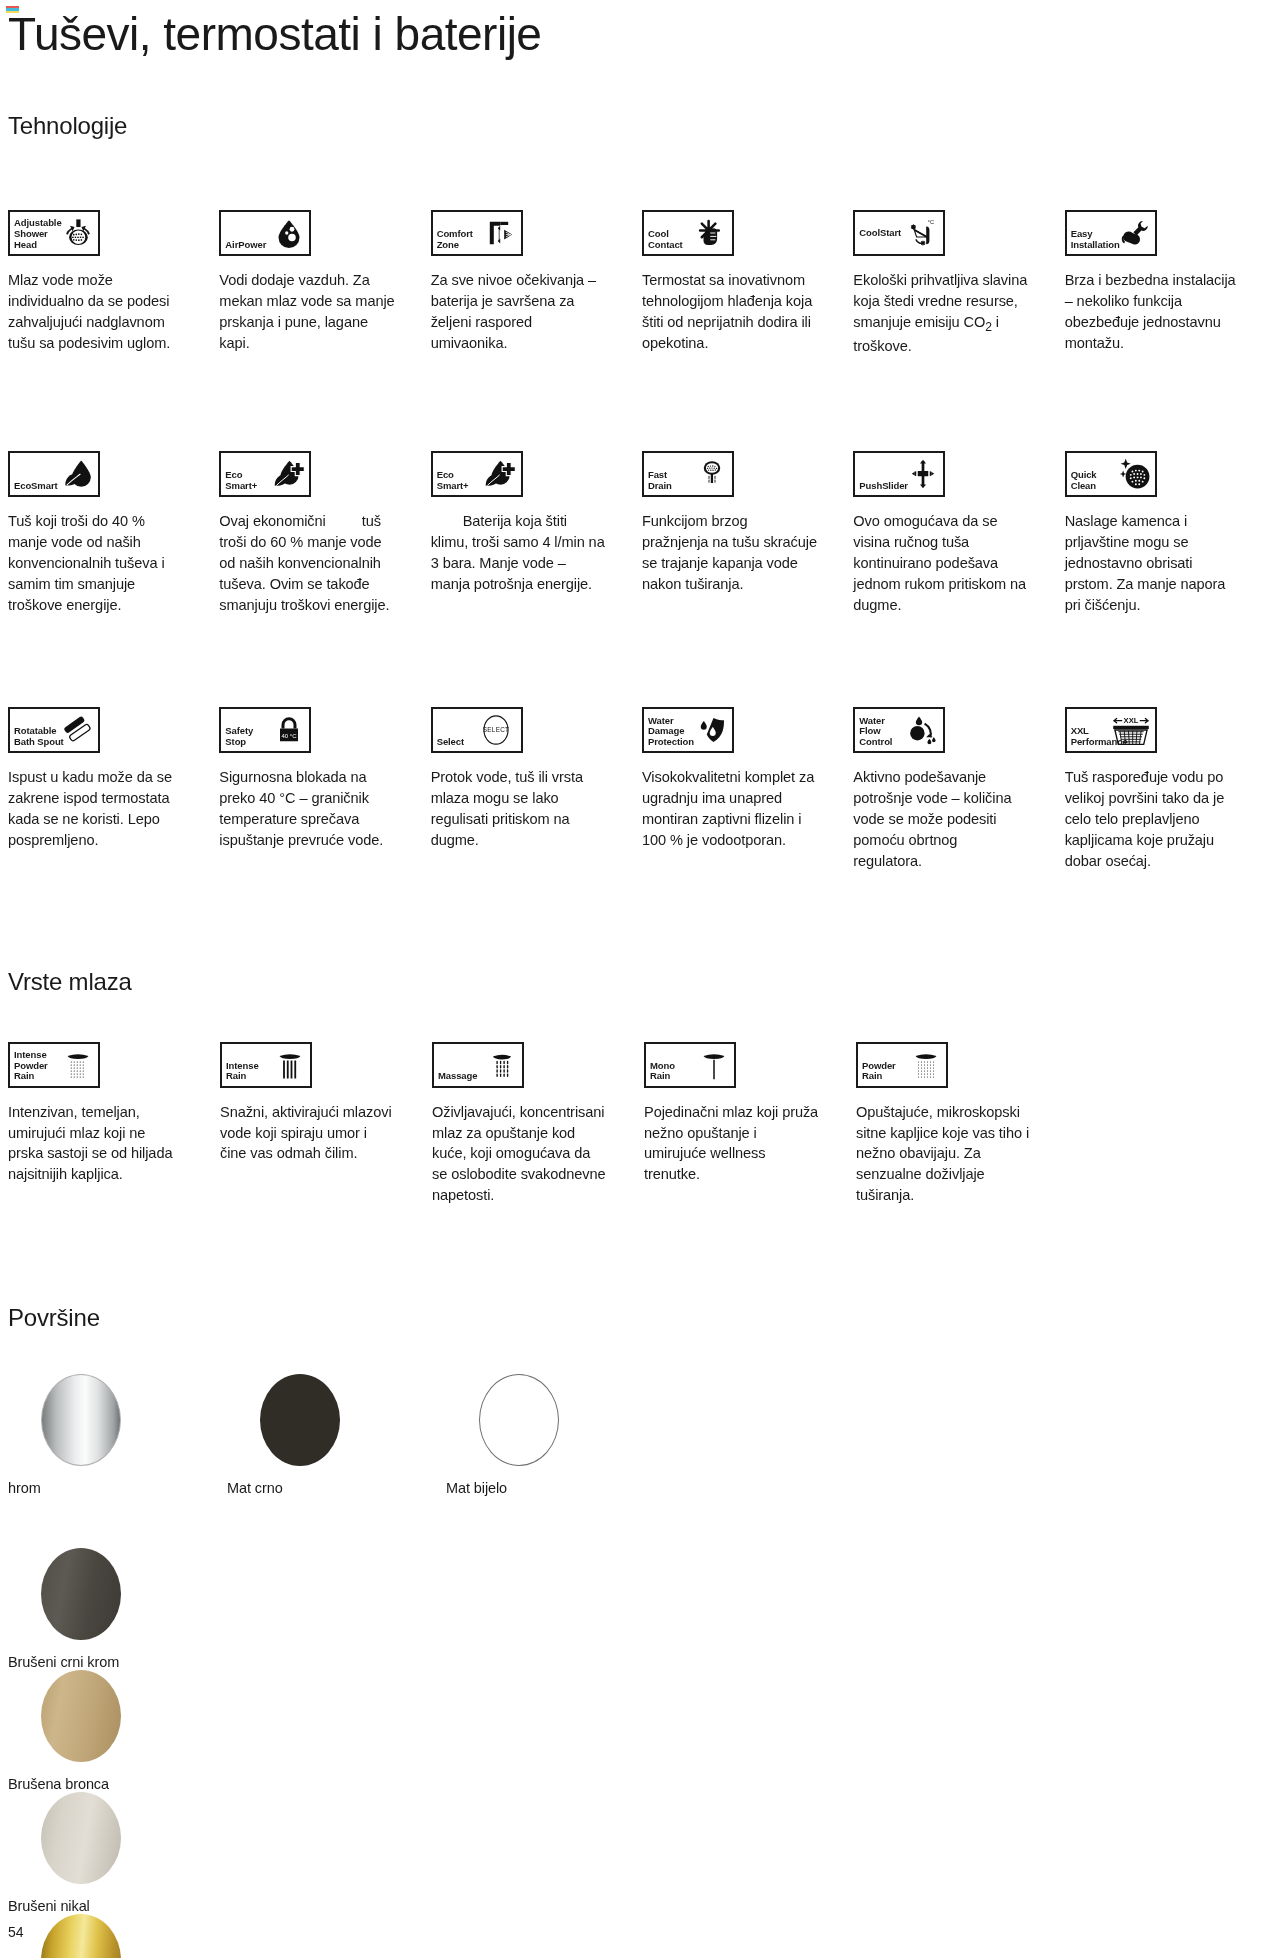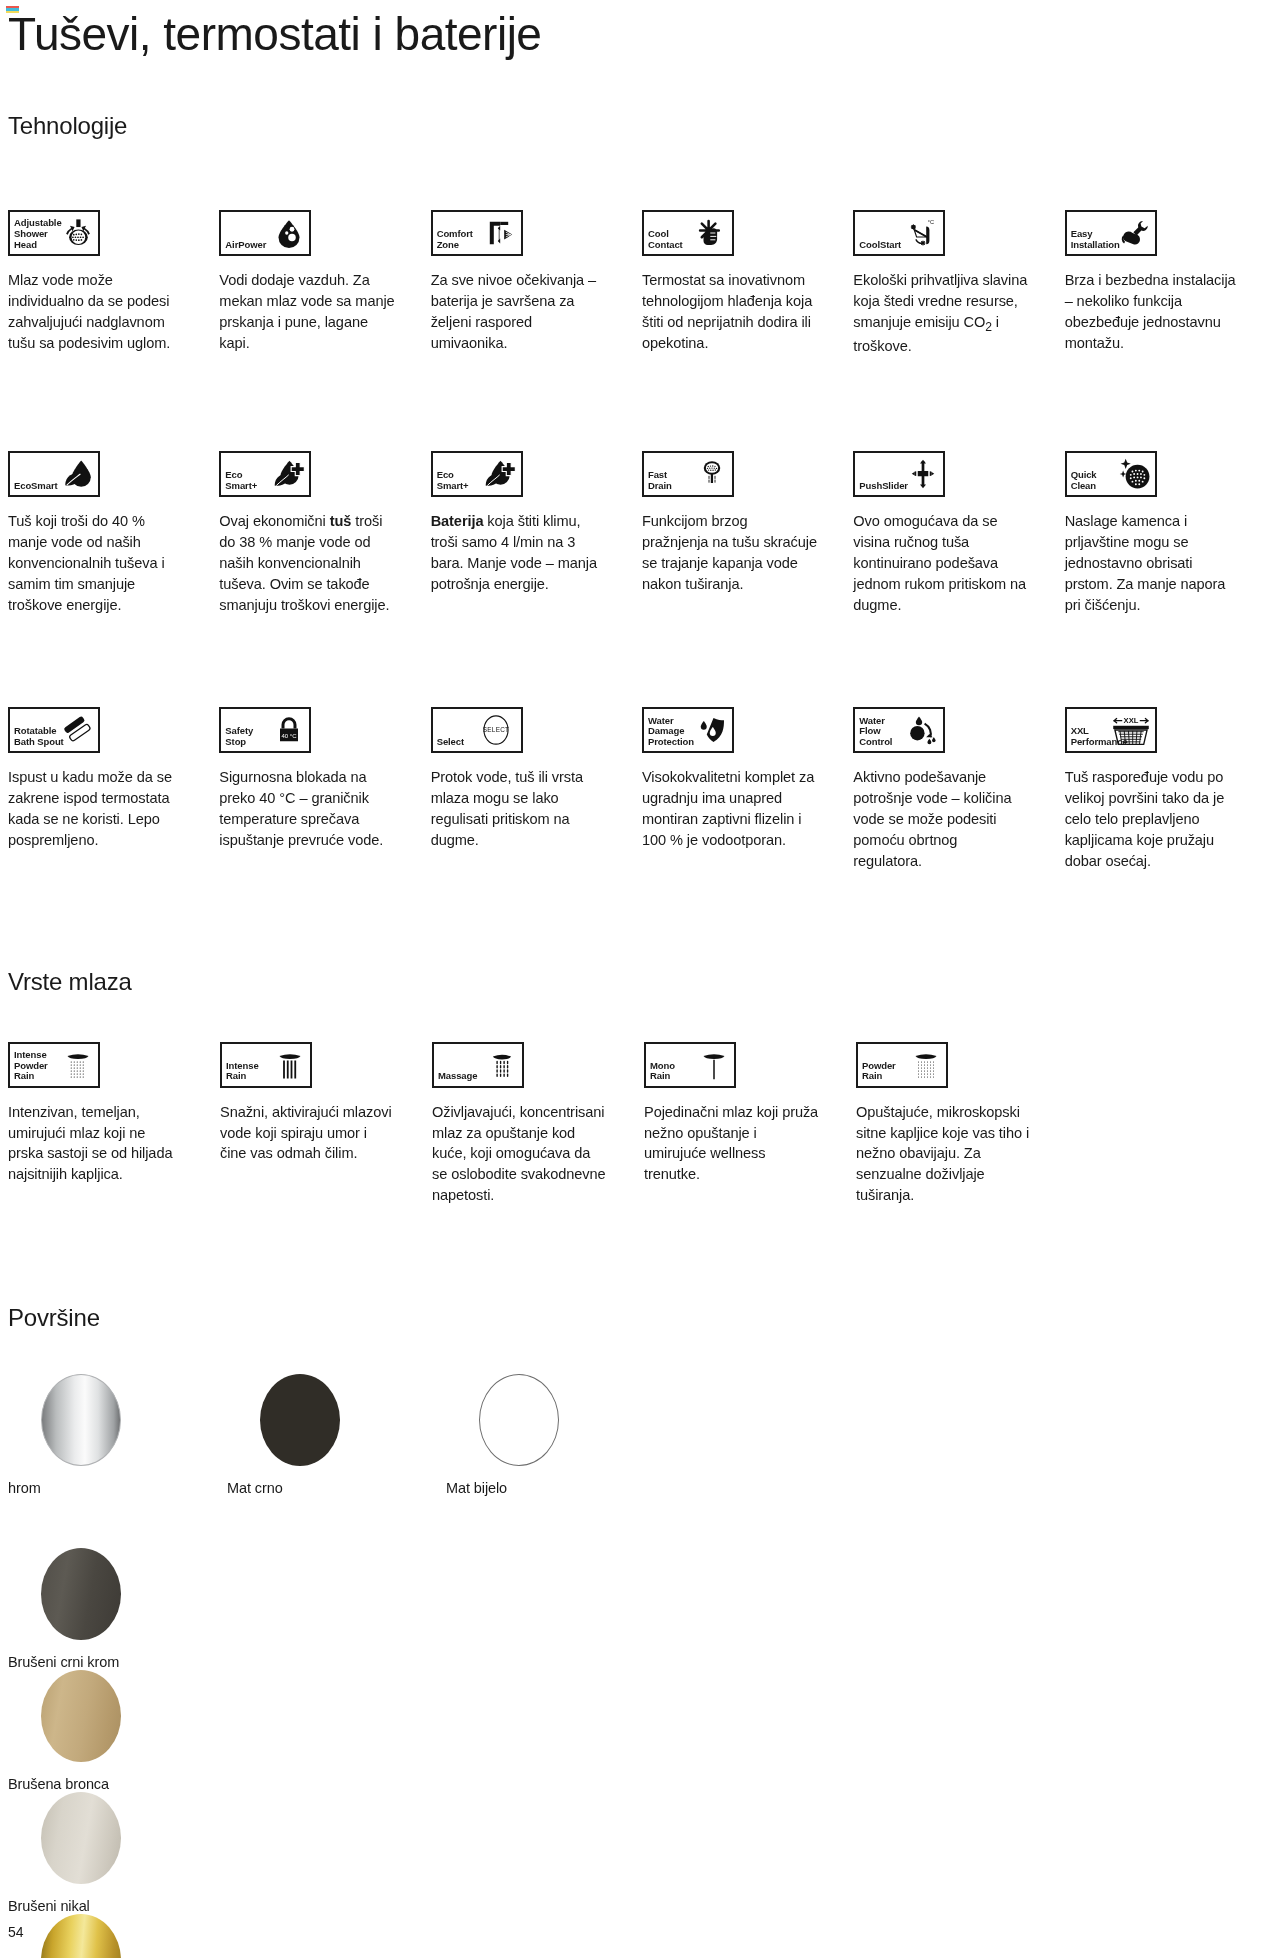--- a/index.html
+++ b/index.html
@@ -96,21 +96,21 @@
     box-sizing:border-box;
   }
   .tech-card:last-child{margin-right:0;}
   .tech-card .desc{
     font-size:14.6px;
     line-height:1.43;
     margin-top:14px;
     letter-spacing:-0.1px;
     color:#1a1a1a;
   }
-  .tech-card .desc b{font-weight:700;}
+  .tech-card .desc b{font-weight:400;margin-left:32px;}
 
   
   .swatch-row{display:flex;}
   .swatch-cell{width:219px;}
   .swatch{
     width:80px;height:92px;border-radius:50%;
     margin-left:33px;
   }
   .swatch-label{
     font-size:14.5px;
@@ -250,21 +250,21 @@
                 <path d="M18 20 l6 0M18 24 l7 0M18 28 l6 0"></path>
               </g>
             </svg>
           </div>
         </div>
         <div class="desc">Termostat sa inovativnom tehnologijom hlađenja koja štiti od neprijatnih dodira ili opekotina.</div>
       </div>
 
       <div class="tech-card">
         <div class="badge mid">
-          <div class="blabel" style="align-self:flex-end;padding-bottom:4px;">CoolStart</div>
+          <div class="blabel" style="align-self:flex-end;padding-bottom:16px;">CoolStart</div>
           <div class="bglyph">
             <svg viewBox="0 0 40 40" width="32" height="34" fill="#111">
               <text x="26" y="9" font-size="7" font-family="Liberation Sans, sans-serif" fill="#111">°C</text>
               <g stroke="#111" stroke-width="1.6" stroke-linecap="round">
                 <path d="M8 10 v5M5.5 12.5 h5M6.2 10.7 l3.6 3.6M9.8 10.7 l-3.6 3.6"></path>
               </g>
               <path d="M9 16 l16 9" stroke="#111" stroke-width="2" fill="none"></path>
               <path d="M9 16 l3 9 13 0 z" fill="none" stroke="#111" stroke-width="1.4"></path>
               <path d="M24 12 c3 0 4 2 4 5 v12 c0 3 -1 5 -4 5 z"></path>
               <path d="M11 28 a9 9 0 0 0 9 5" fill="none" stroke="#111" stroke-width="1.6"></path>
@@ -316,21 +316,21 @@
 Smart+</div>
           <div class="bglyph">
             <svg viewBox="0 0 40 40" width="33" height="34" fill="#111">
               <path d="M20 4 C20 4 31 16 31 22 A11 11 0 0 1 9 22 C9 16 20 4 20 4 Z"></path>
               <path d="M2 34 C2 23 11 19 20 19 C20 28 13 36 2 34 Z"></path>
               <path d="M4 34 C10 28 15 25 19 21" stroke="#fff" stroke-width="1.2" fill="none"></path>
               <path d="M27 6 h6 v5 h5 v6 h-5 v5 h-6 v-5 h-5 v-6 h5 z" fill="#111" stroke="#fff" stroke-width="1.4"></path>
             </svg>
           </div>
         </div>
-        <div class="desc"><span>Ovaj ekonomični </span><b>tuš</b><span> troši do 38 % manje vode od naših konvencionalnih tuševa. Ovim se takođe smanjuju troškovi energije.</span></div>
+        <div class="desc"><span>Ovaj ekonomični </span><b>tuš</b><span> troši do 60 % manje vode od naših konvencionalnih tuševa. Ovim se takođe smanjuju troškovi energije.</span></div>
       </div>
 
       <div class="tech-card">
         <div class="badge">
           <div class="blabel">Eco
 Smart+</div>
           <div class="bglyph">
             <svg viewBox="0 0 40 40" width="33" height="34" fill="#111">
               <path d="M20 4 C20 4 31 16 31 22 A11 11 0 0 1 9 22 C9 16 20 4 20 4 Z"></path>
               <path d="M2 34 C2 23 11 19 20 19 C20 28 13 36 2 34 Z"></path>

